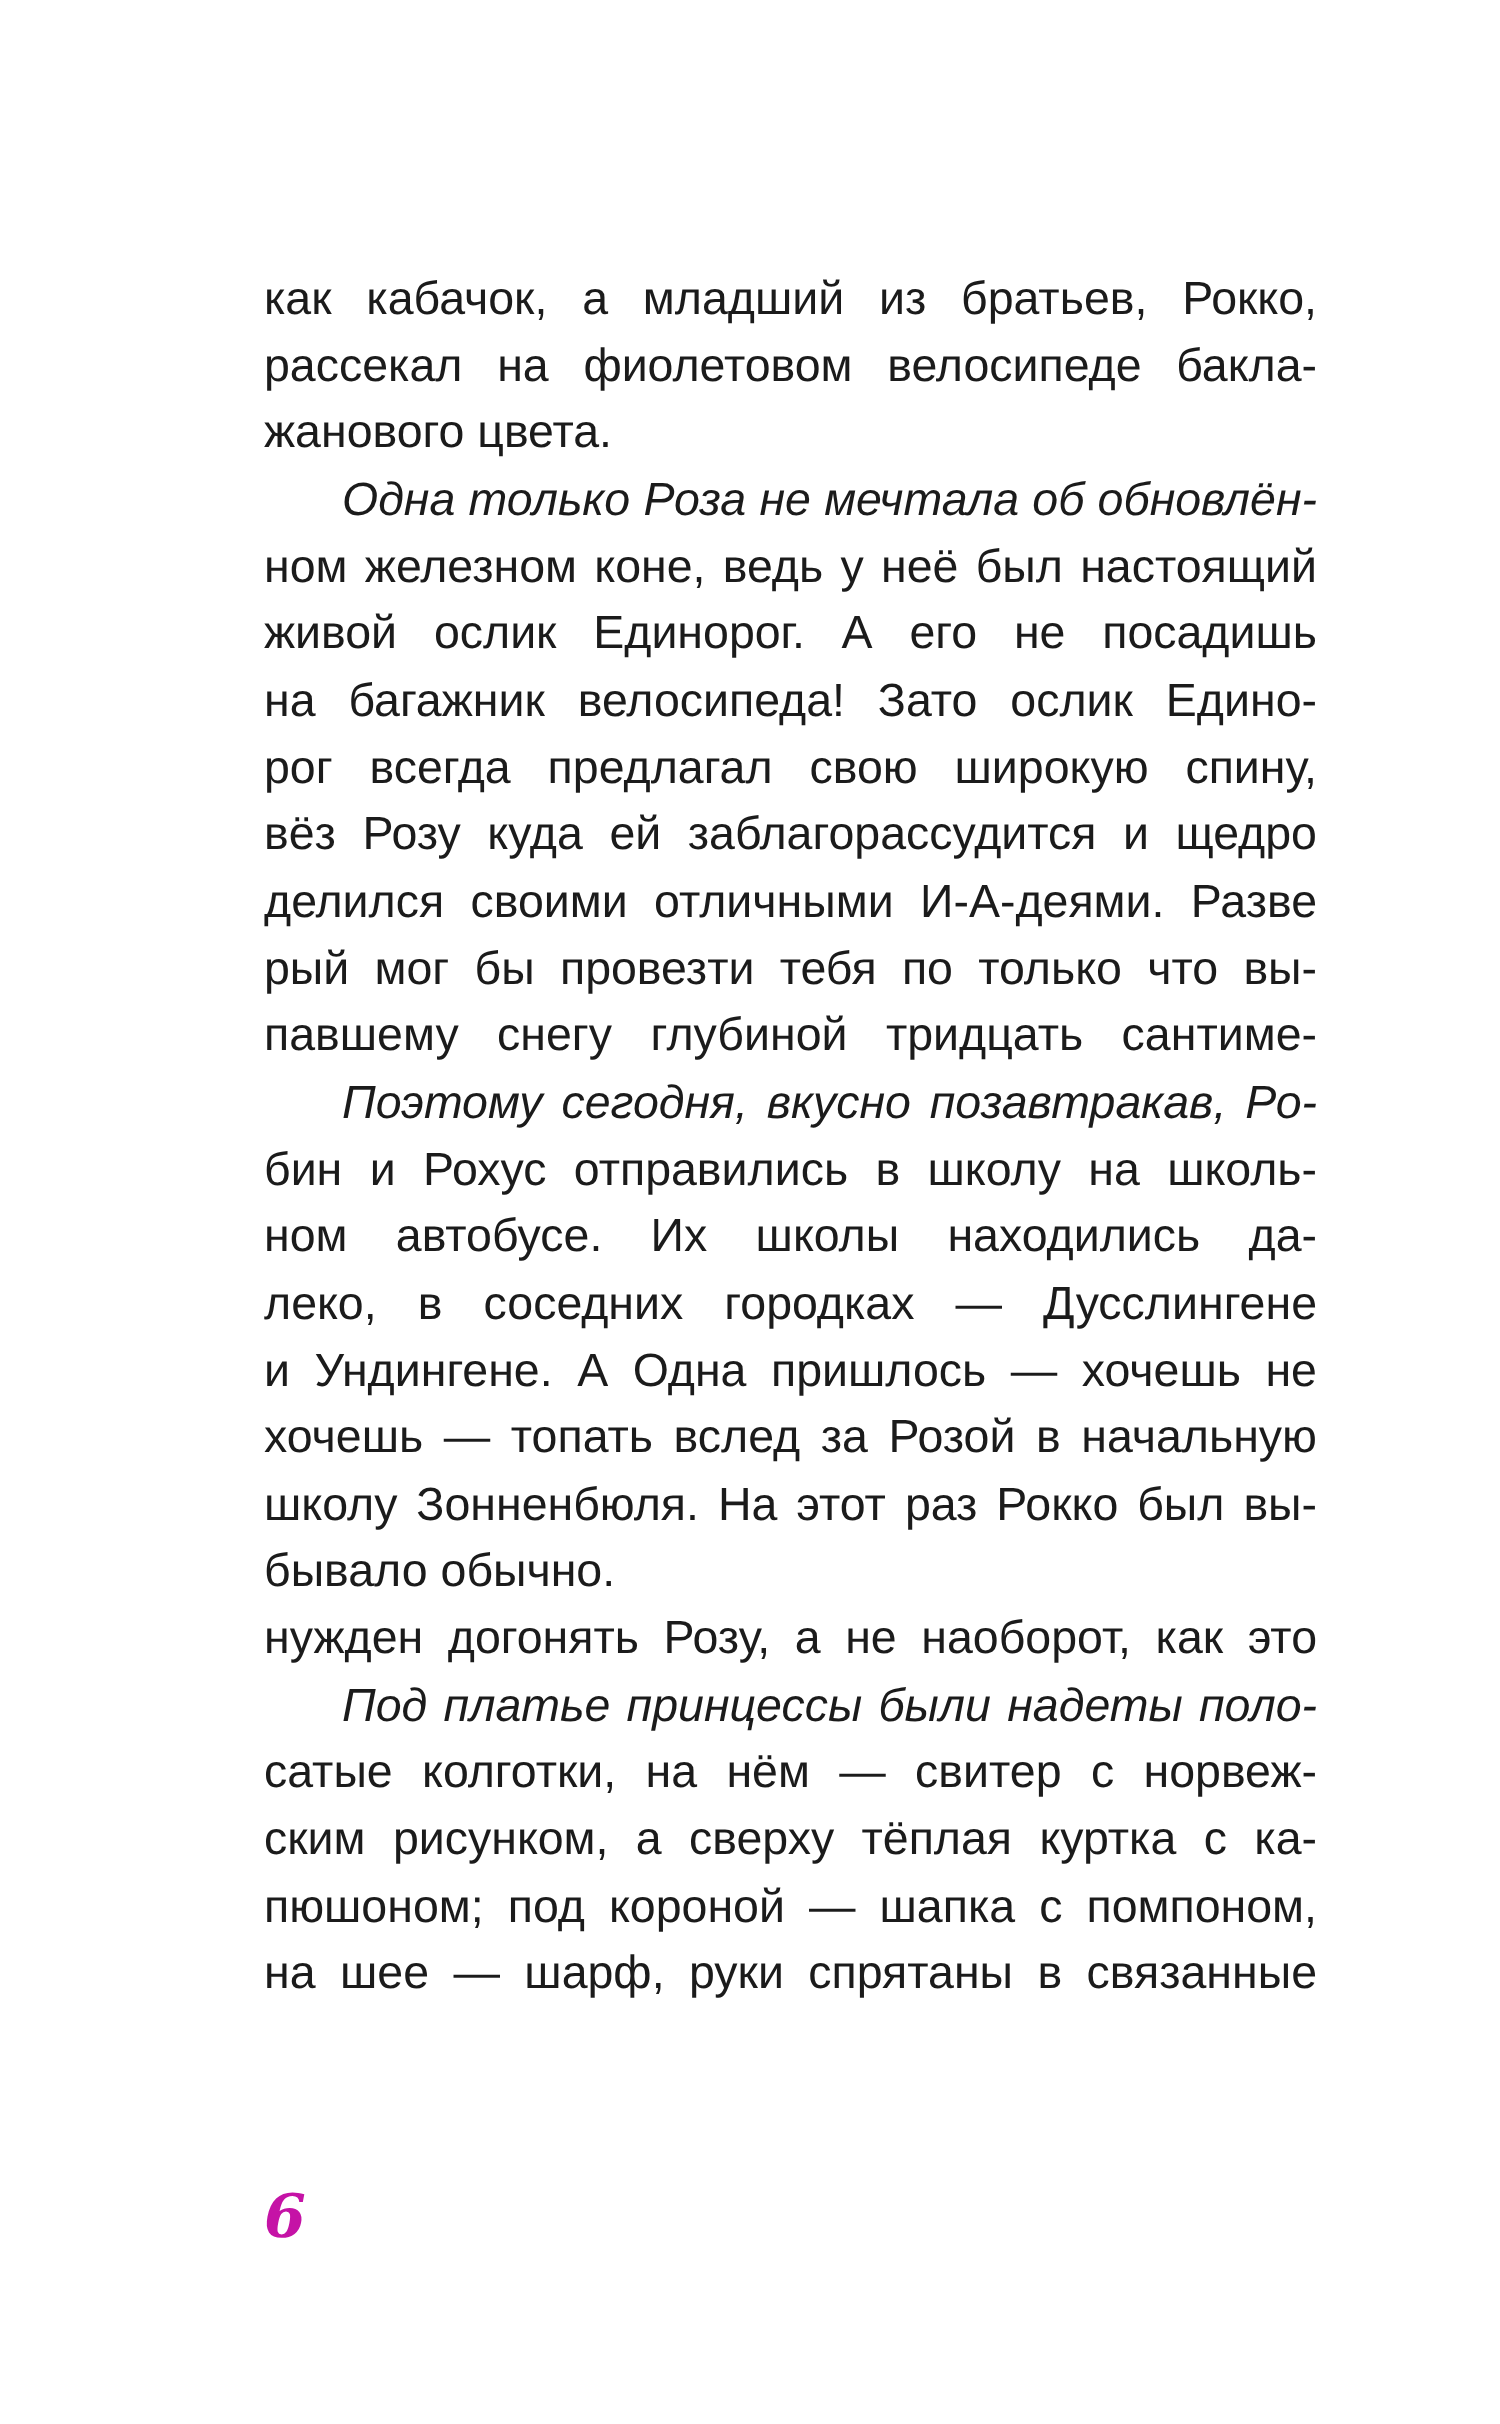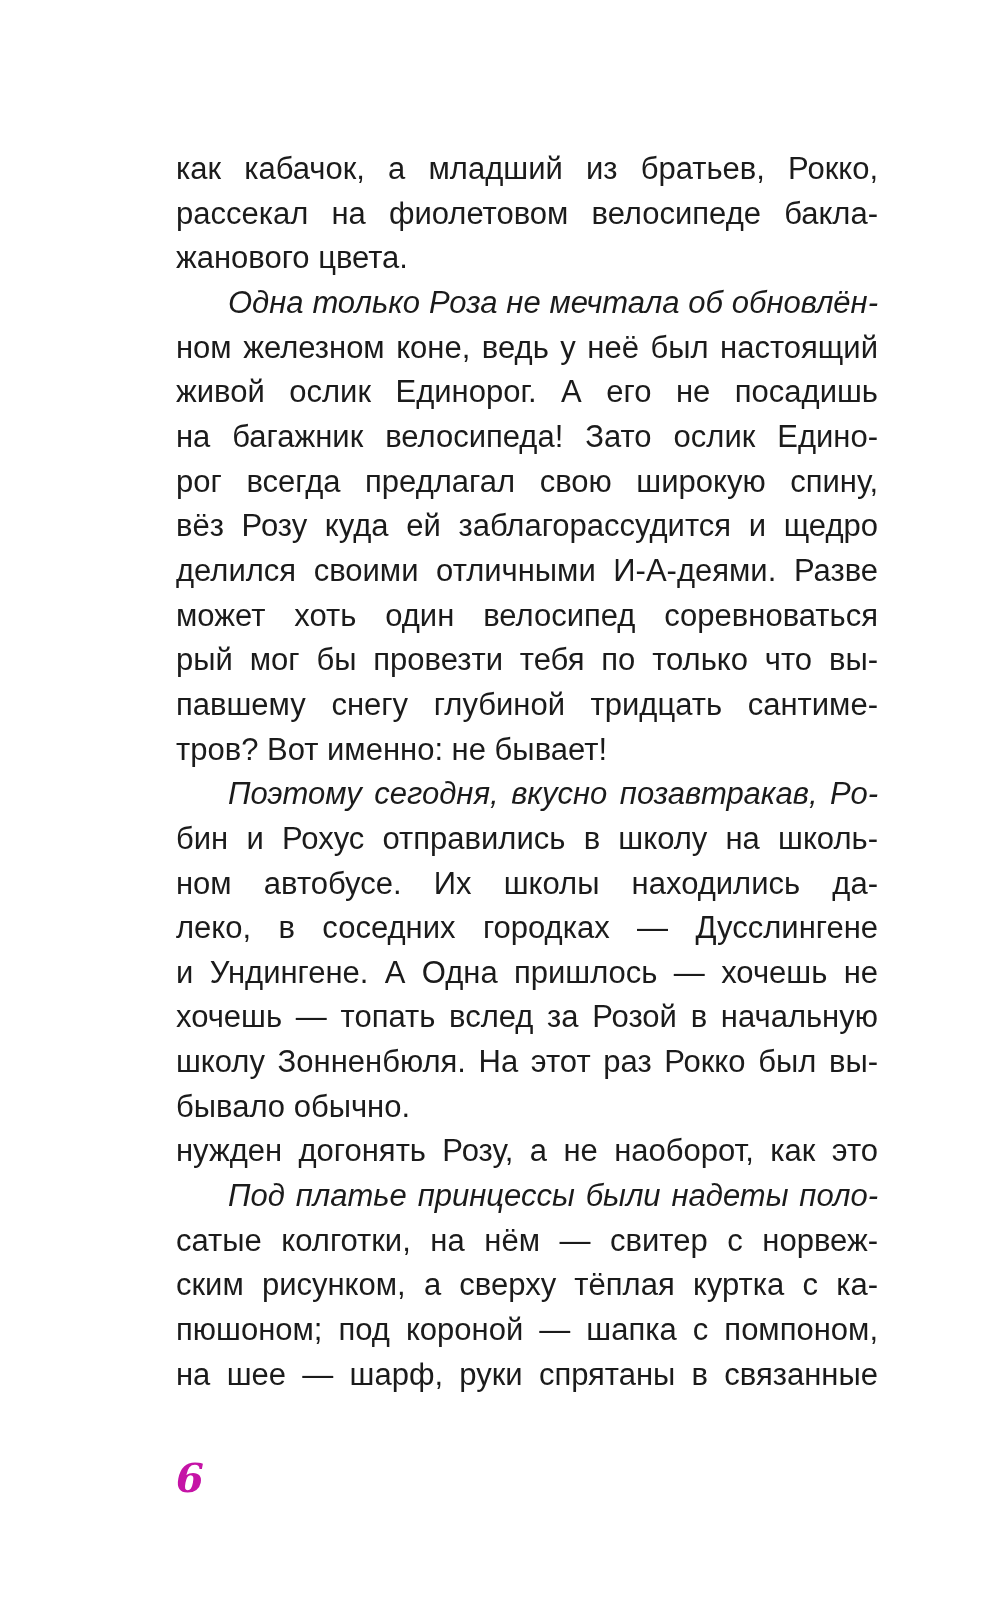--- a/index.html
+++ b/index.html
@@ -48,35 +48,33 @@
     font-style: italic;
     font-weight: bold;
     font-size: 40px;
     line-height: 1;
   }
 </style>
 </head>
 <body>
 
 <div class="page" style="background: rgb(255, 255, 255);">
-  <div class="text-block" style="color: rgb(27, 27, 27);">
+  <div class="text-block" style="color: rgb(27, 27, 27); margin-top: 30px;">
       <div class="line">как кабачок, а младший из братьев, Рокко,</div>
       <div class="line">рассекал на фиолетовом велосипеде бакла-</div>
       <div class="line flush">жанового цвета.</div>
       <div class="line indent">Одна только Роза не мечтала об обновлён-</div>
       <div class="line">ном железном коне, ведь у неё был настоящий</div>
       <div class="line">живой ослик Единорог. А его не посадишь</div>
       <div class="line">на багажник велосипеда! Зато ослик Едино-</div>
       <div class="line">рог всегда предлагал свою широкую спину,</div>
       <div class="line">вёз Розу куда ей заблагорассудится и щедро</div>
       <div class="line">делился своими отличными И-А-деями. Разве</div>
-      <div class="line">может хоть один велосипед соревноваться</div>
       <div class="line">рый мог бы провезти тебя по только что вы-</div>
       <div class="line">павшему снегу глубиной тридцать сантиме-</div>
-      <div class="line flush">тров? Вот именно: не бывает!</div>
       <div class="line indent">Поэтому сегодня, вкусно позавтракав, Ро-</div>
       <div class="line">бин и Рохус отправились в школу на школь-</div>
       <div class="line">ном автобусе. Их школы находились да-</div>
       <div class="line">леко, в соседних городках — Дусслингене</div>
       <div class="line">и Ундингене. А Одна пришлось — хочешь не</div>
       <div class="line">хочешь — топать вслед за Розой в начальную</div>
       <div class="line">школу Зонненбюля. На этот раз Рокко был вы-</div>
       <div class="line flush">бывало обычно.</div>
       <div class="line">нужден догонять Розу, а не наоборот, как это</div>
       <div class="line indent">Под платье принцессы были надеты поло-</div>

